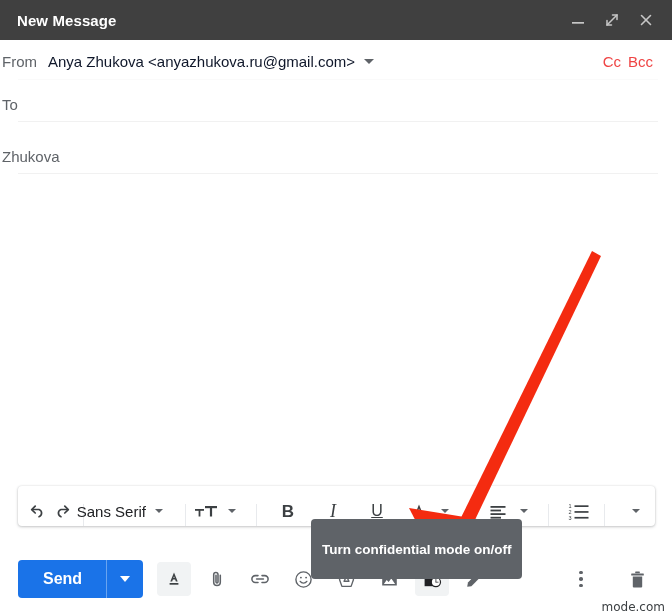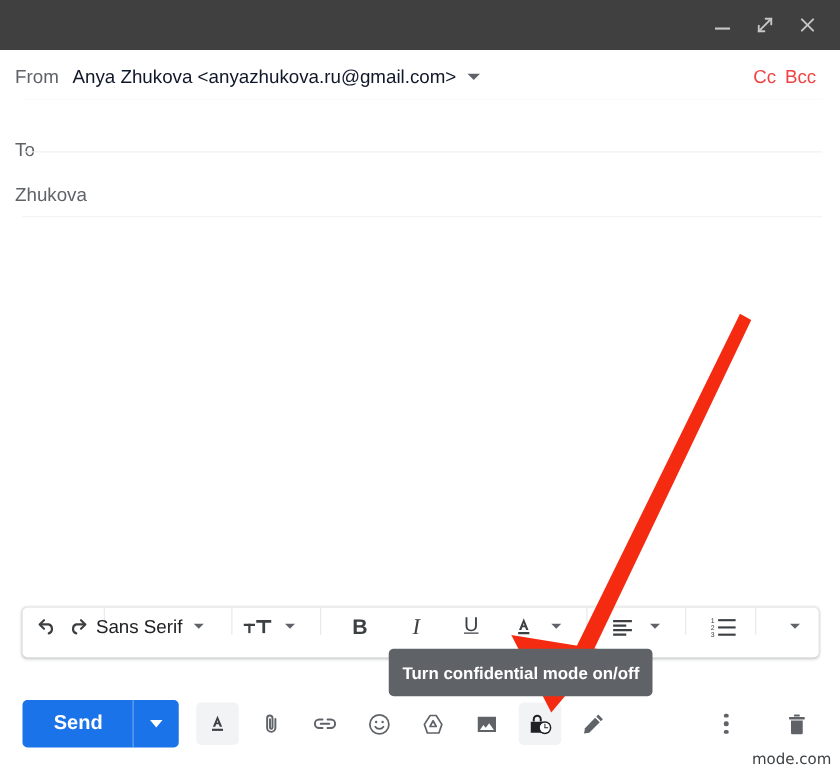--- a/index.html
+++ b/index.html
@@ -49,27 +49,27 @@
 
   
   .field-row {
     position: absolute;
     left: 0;
     width: 672px;
     display: flex;
     align-items: center;
   }
   .field-row.from { top: 45px; height: 33px; }
-  .field-row.to { top: 104px; height: 32px; }
+  .field-row.to { top: 88px; height: 32px; }
   .field-row.subject { top: 140px; height: 32px; }
 
   .field-label {
     color: #5f6368;
     font-size: 15px;
-    margin-left: 12px;
+    margin-left: 2px;
     white-space: nowrap;
   }
   .from-value {
     color: #0f172a;
     font-size: 15px;
     margin-left: 11px;
     white-space: nowrap;
   }
   .from-caret {
     margin-left: 9px;
@@ -113,21 +113,21 @@
 
   
   .format-toolbar {
     position: absolute;
     left: 18px; top: 486px;
     width: 637px; height: 40px;
     background: #ffffff;
     border-radius: 4px;
     box-shadow: 0 1px 3px rgba(60,64,67,.28), 0 0 2px rgba(60,64,67,.14);
     display: flex;
-    align-items: flex-start;
+    align-items: flex-end;
     box-sizing: border-box;
     padding: 0 6px;
   }
   .tb-btn {
     height: 30px;
     min-width: 26px;
     display: flex;
     align-items: center;
     justify-content: center;
     cursor: pointer;
@@ -167,21 +167,21 @@
     position: absolute;
     left: 311px; top: 519px;
     height: 28px;
     background: #5f6368;
     border-radius: 4px;
     color: #ffffff;
     font-size: 13.5px;
     font-weight: bold;
     display: flex;
     align-items: center;
-    padding: 5px 11px;
+    padding: 16px 11px;
     white-space: nowrap;
     z-index: 6;
   }
 
   
   .bottom-bar {
     position: absolute;
     left: 0; top: 550px;
     width: 672px; height: 58px;
     background: #ffffff;
@@ -285,20 +285,21 @@
     position: absolute;
     left: 0; top: 608px;
     width: 672px; height: 8px;
     background: #ffffff;
   }
 </style>
 </head>
 <body>
 
 <div class="titlebar">
+  <div class="titlebar-title">New Message</div>
   <div class="titlebar-actions">
     <div class="win-btn">
       <svg width="18" height="18" viewBox="0 0 18 18">
           <rect x="3" y="11" width="12" height="1.7" fill="#c6c6c6"></rect>
         </svg>
     </div>
     <div class="win-btn">
       <svg width="18" height="18" viewBox="0 0 18 18" fill="none" stroke="#c6c6c6" stroke-width="1.5" stroke-linecap="round">
         <path d="M4 14 L14 4"></path>
         <path d="M9.5 4 H14 V8.5"></path>

